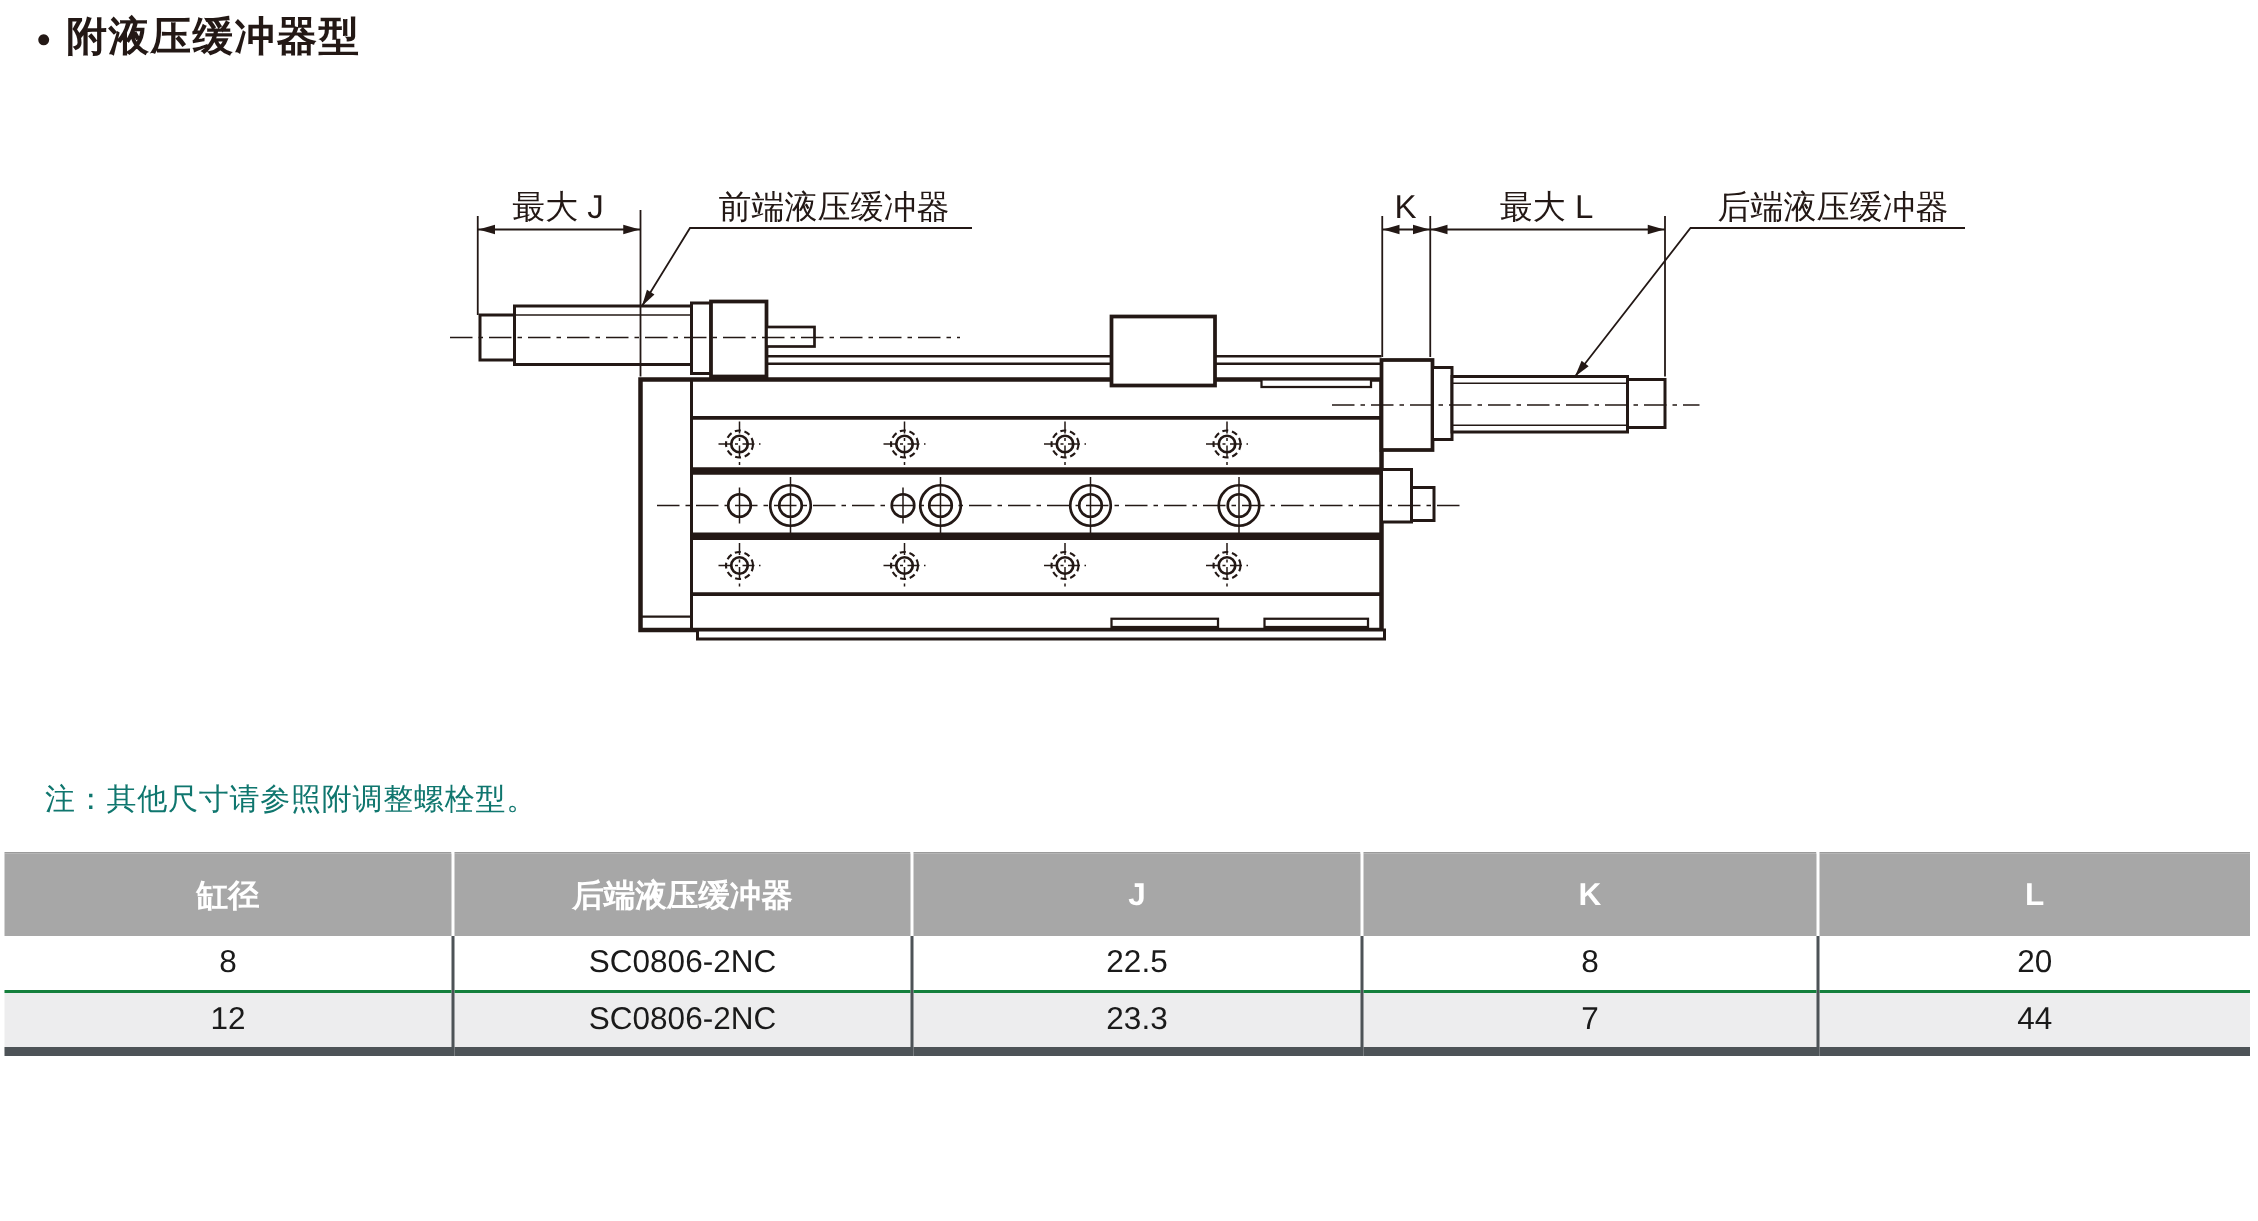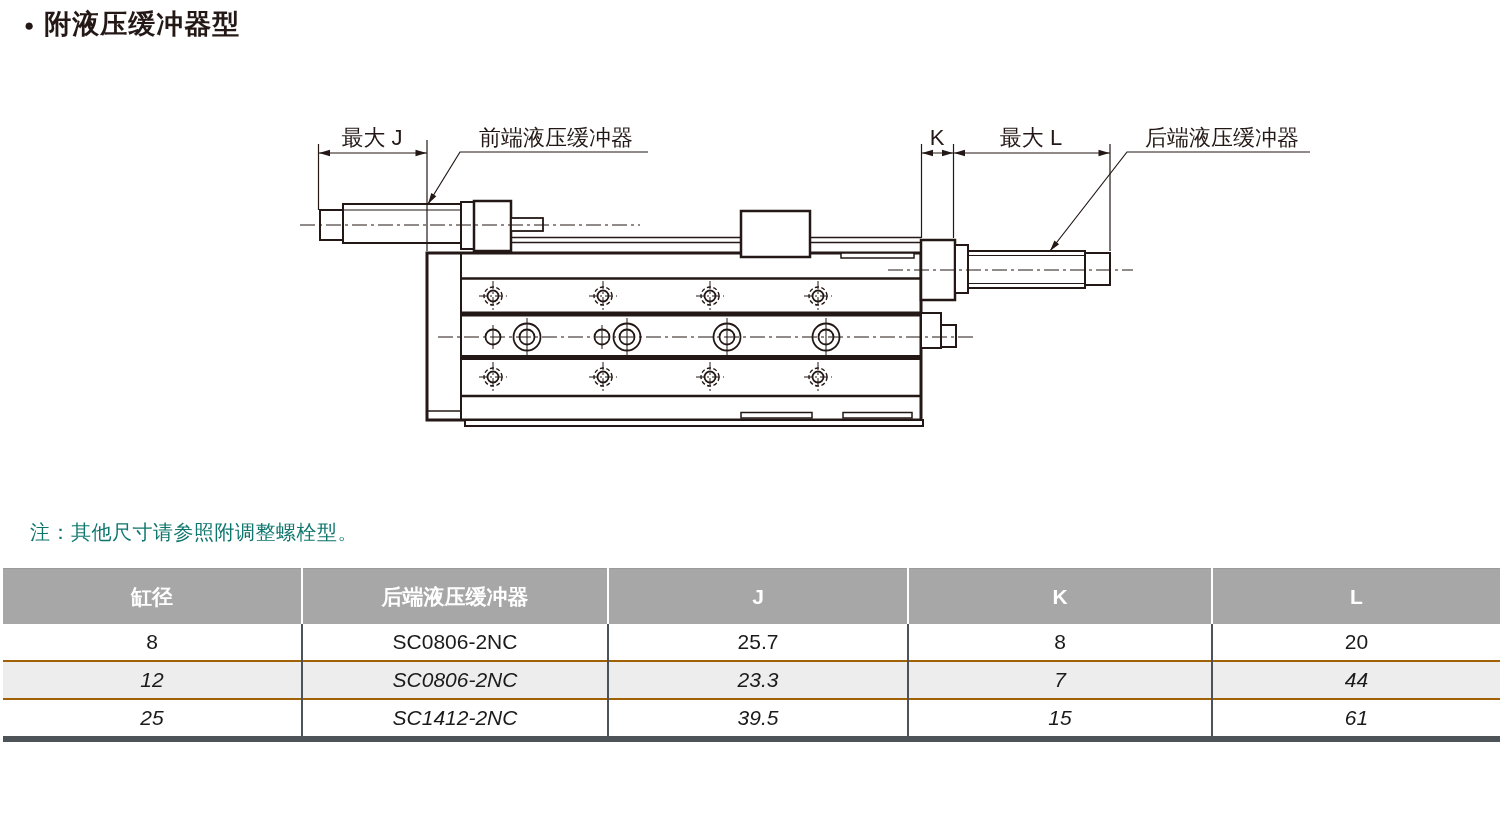--- a/index.html
+++ b/index.html
@@ -10,21 +10,21 @@
   .title .bullet{font-size:17px;line-height:1;transform:translateY(1px);}
   .drawing{position:absolute;top:0;left:0;}
   .note{position:absolute;top:519px;left:30px;font-size:20px;color:#0f766e;letter-spacing:.5px;}
   table.spec{position:absolute;top:568px;left:3px;width:1497px;border-collapse:collapse;
              table-layout:fixed;font-size:21px;color:#1a1a1a;text-align:center;}
   table.spec th{background:#a7a7a7;color:#ffffff;font-weight:bold;height:55px;padding:0;
                 border-left:2px solid #ffffff;border-top:1px solid #9a9a9a;}
   table.spec th:first-child{border-left:none;}
   table.spec td{height:36px;padding:0;border-left:2px solid #4d5357;font-weight:normal;}
   table.spec td:first-child{border-left:none;}
-  table.spec tbody tr + tr td{border-top:2px solid #a16207;font-style:italic;}
+  table.spec tbody tr + tr td{border-top:2px solid #15803d;}
   table.spec tbody tr.stripe{background:#ededee;}
   table.spec tbody tr:last-child td{border-bottom:6px solid #4d5357;}
   text.dim{font-family:"Liberation Sans","DejaVu Sans",sans-serif;font-size:22px;fill:#231815;}
 </style>
 </head>
 <body>
 
 <div class="page">
 
   <div class="title">
@@ -215,34 +215,27 @@
         <th>后端液压缓冲器</th>
         <th>J</th>
         <th>K</th>
         <th>L</th>
       </tr>
     </thead>
     <tbody>
       <tr>
         <td>8</td>
         <td>SC0806-2NC</td>
-        <td>25.7</td>
+        <td>22.5</td>
         <td>8</td>
         <td>20</td>
       </tr>
       <tr class="stripe">
         <td>12</td>
         <td>SC0806-2NC</td>
         <td>23.3</td>
         <td>7</td>
         <td>44</td>
       </tr>
-      <tr>
-        <td>25</td>
-        <td>SC1412-2NC</td>
-        <td>39.5</td>
-        <td>15</td>
-        <td>61</td>
-      </tr>
     </tbody>
   </table>
 
 </div>
 
 </body></html>

